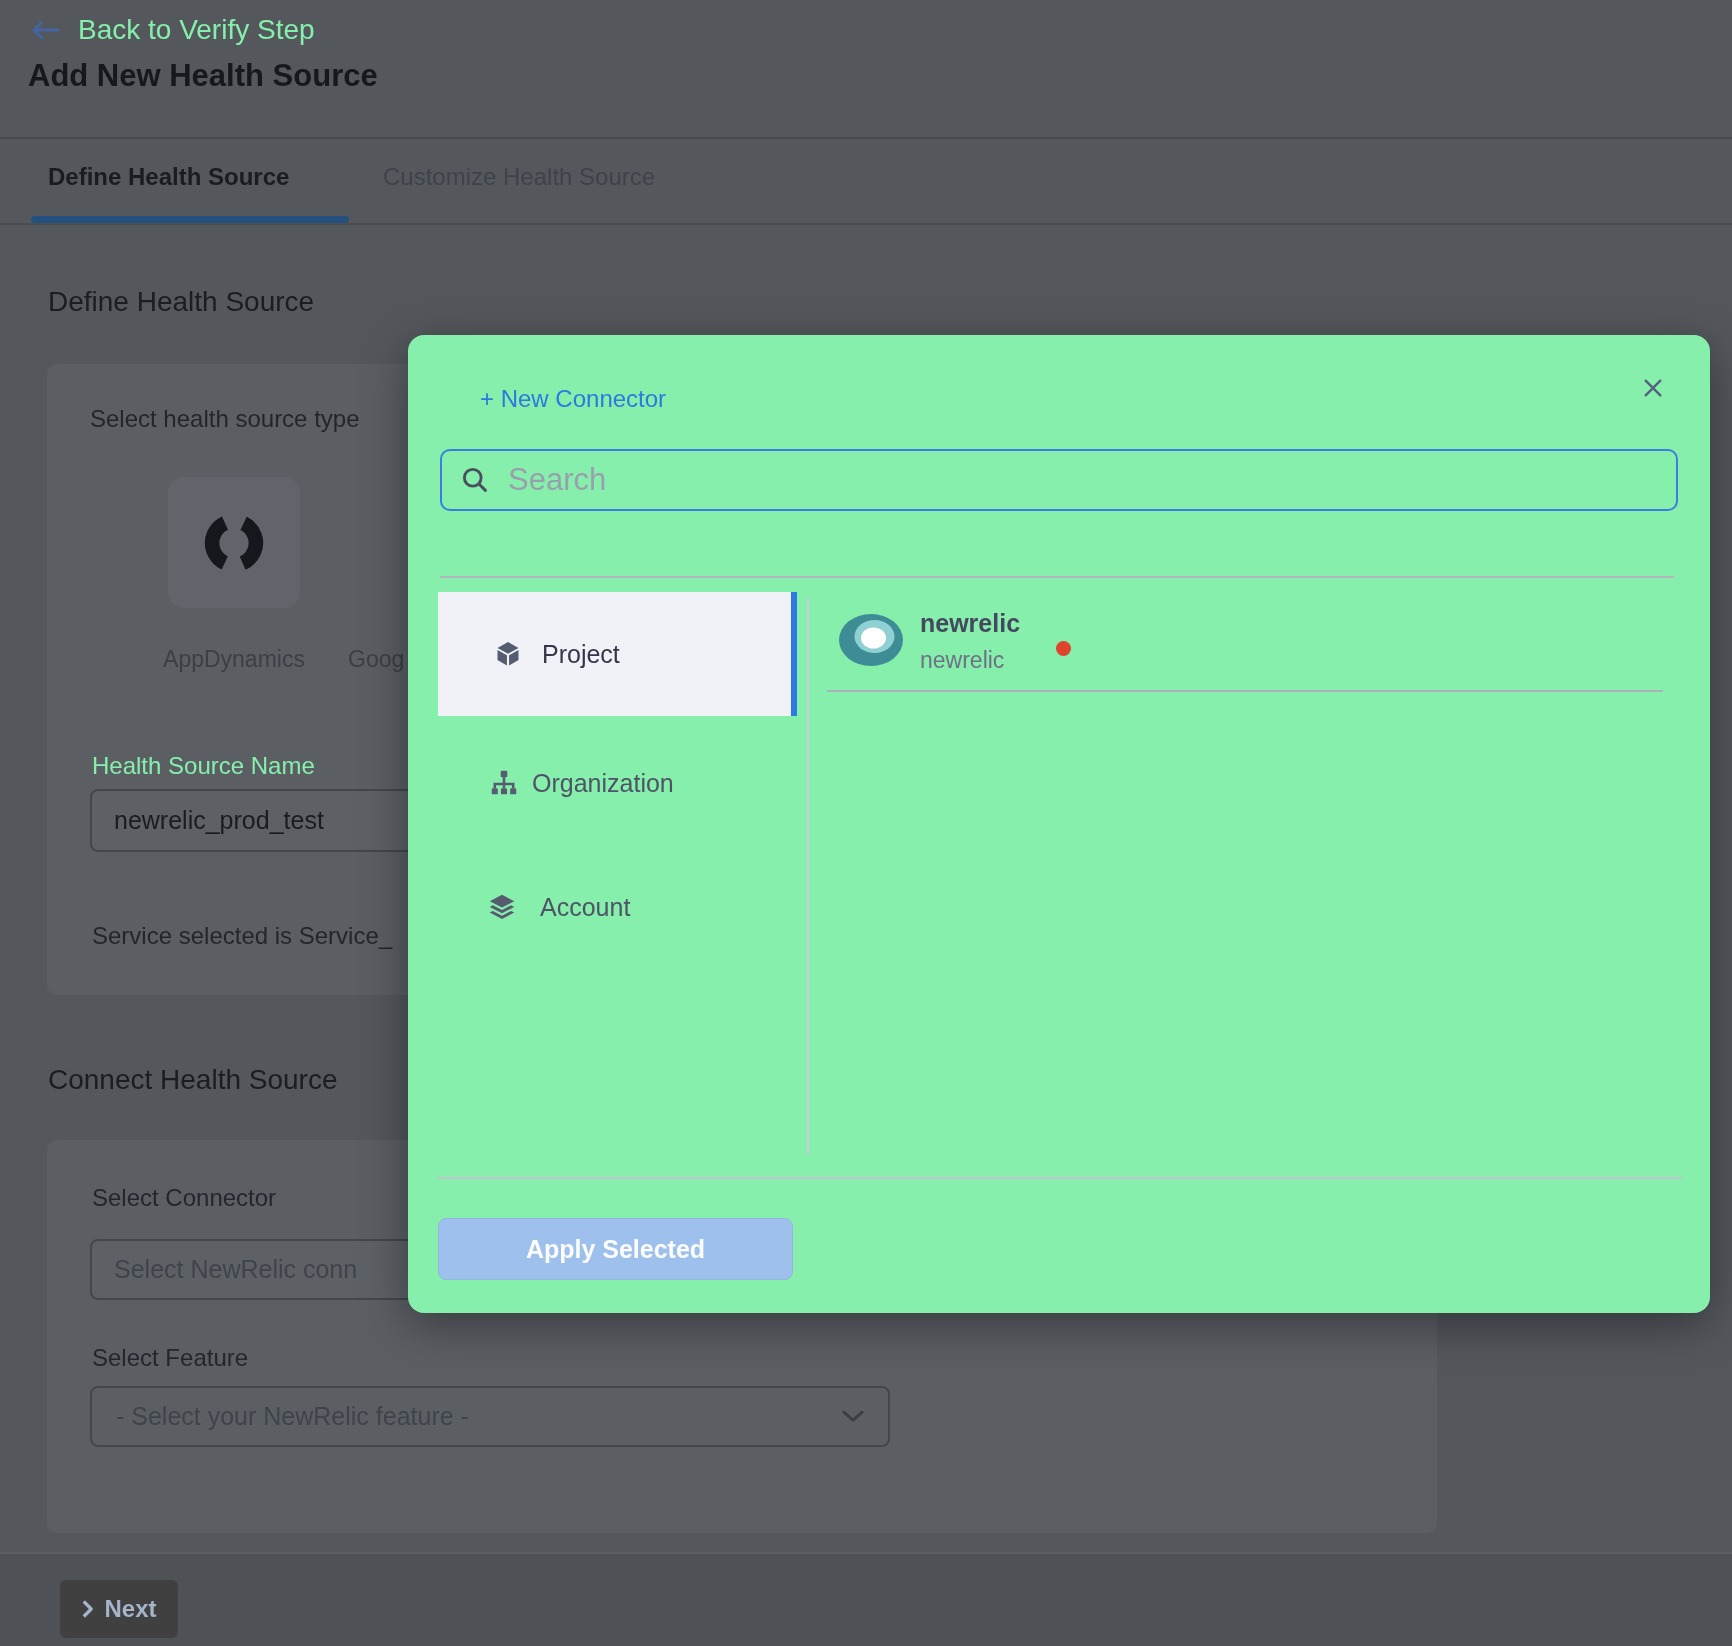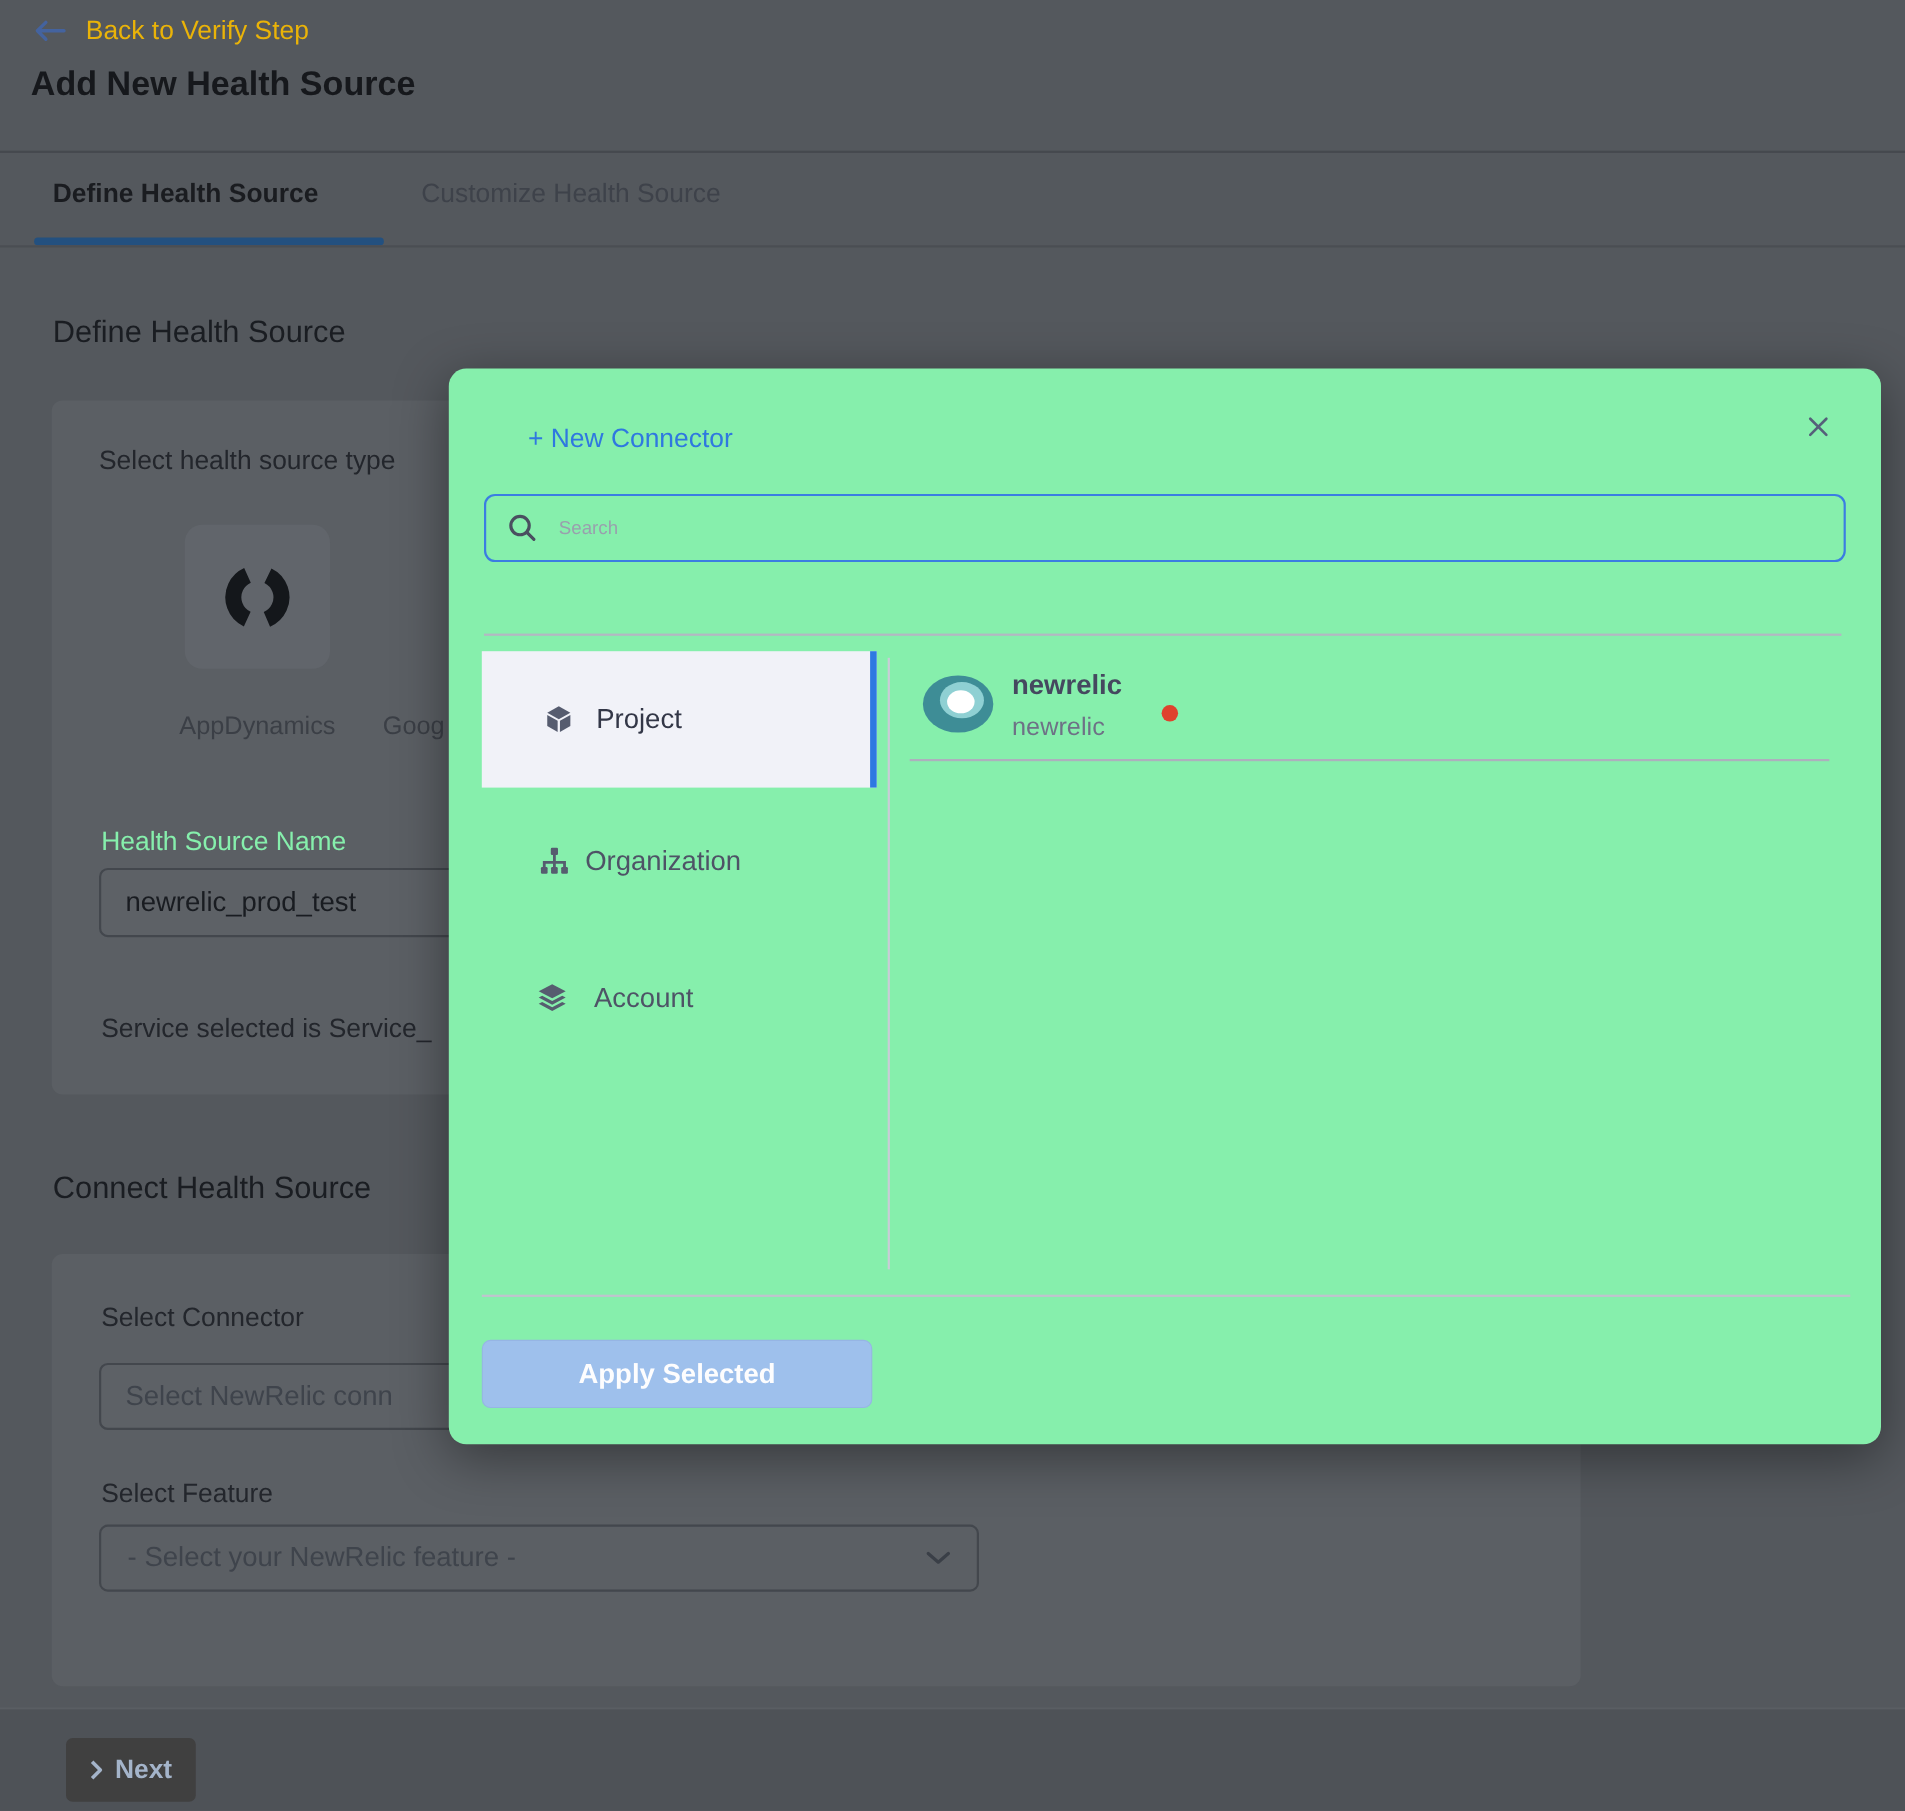--- a/index.html
+++ b/index.html
@@ -2,21 +2,21 @@
 <html><head>
 <meta charset="utf-8">
 <style>
   html,body{margin:0;padding:0;background:#54585d;}
   #screen{position:relative;width:1732px;height:1646px;overflow:hidden;
           font-family:"Liberation Sans",sans-serif;background:#54585d;}
   .abs{position:absolute;}
 
   
   .bg-backrow{left:28px;top:14px;display:flex;align-items:center;gap:16px;}
-  .bg-backlink{color:#eab308;font-size:24px;}
+  .bg-backlink{color:#86efac;font-size:28px;}
   .bg-title{left:28px;top:58px;font-size:31px;font-weight:700;color:#16181c;}
   .hr-top{left:0;top:137px;width:1732px;height:2px;background:#45494e;}
   .tab1{left:48px;top:163px;font-size:24px;font-weight:700;color:#1a1c20;}
   .tab2{left:383px;top:163px;font-size:24px;color:#3e424a;}
   .tab-underline{left:31px;top:216px;width:318px;height:7px;border-radius:4px;background:#23507f;}
   .tabstrip-border{left:0;top:223px;width:1732px;height:2px;background:#4a4e53;}
   .sec-heading{font-size:28px;color:#1a1d22;}
   .card{background:#5b5f64;border-radius:10px;}
   #card1{left:47px;top:364px;width:1390px;height:631px;}
   #card2{left:47px;top:1140px;width:1390px;height:393px;}
@@ -36,21 +36,21 @@
   #next-btn span{color:#a4b4ca;font-size:24px;font-weight:600;}
 
   
   #modal{left:408px;top:335px;width:1302px;height:978px;background:#86efac;border-radius:16px;
          box-shadow:0 12px 48px rgba(0,0,0,.4);}
   #new-connector{left:72px;top:50px;font-size:24px;color:#2f78e0;cursor:pointer;}
   #modal-close{right:40px;top:36px;width:34px;height:34px;display:flex;align-items:center;
                justify-content:center;cursor:pointer;background:none;border:none;}
   #search-wrap{left:32px;top:114px;width:1238px;height:62px;border:2px solid #3b7de2;border-radius:10px;
                display:flex;align-items:center;padding-left:18px;gap:16px;box-sizing:border-box;}
-  #search-input{border:none;outline:none;flex:1;font-size:17px;color:#2e3340;
+  #search-input{border:none;outline:none;flex:1;font-size:31px;color:#2e3340;
                 font-family:"Liberation Sans",sans-serif;background:transparent;}
   #search-input::placeholder{color:#99a0ad;opacity:1;}
   .mdiv1{left:32px;top:241px;width:1234px;height:2px;background:#b4b7c3;}
   .vdiv{left:399px;top:263px;width:2px;height:556px;background:#c9ccd6;}
   .scope-item{left:30px;width:359px;display:flex;align-items:center;cursor:pointer;text-align:right;}
   .scope-item span.lbl{font-size:25px;}
   #scope-0{top:257px;height:124px;background:#f1f2f8;border-right:6px solid #2e79e1;
            padding-left:56px;gap:20px;box-sizing:border-box;}
   #scope-0 span.lbl{color:#333747;}
   #scope-1{top:396px;height:104px;padding-left:52px;gap:14px;box-sizing:border-box;}

